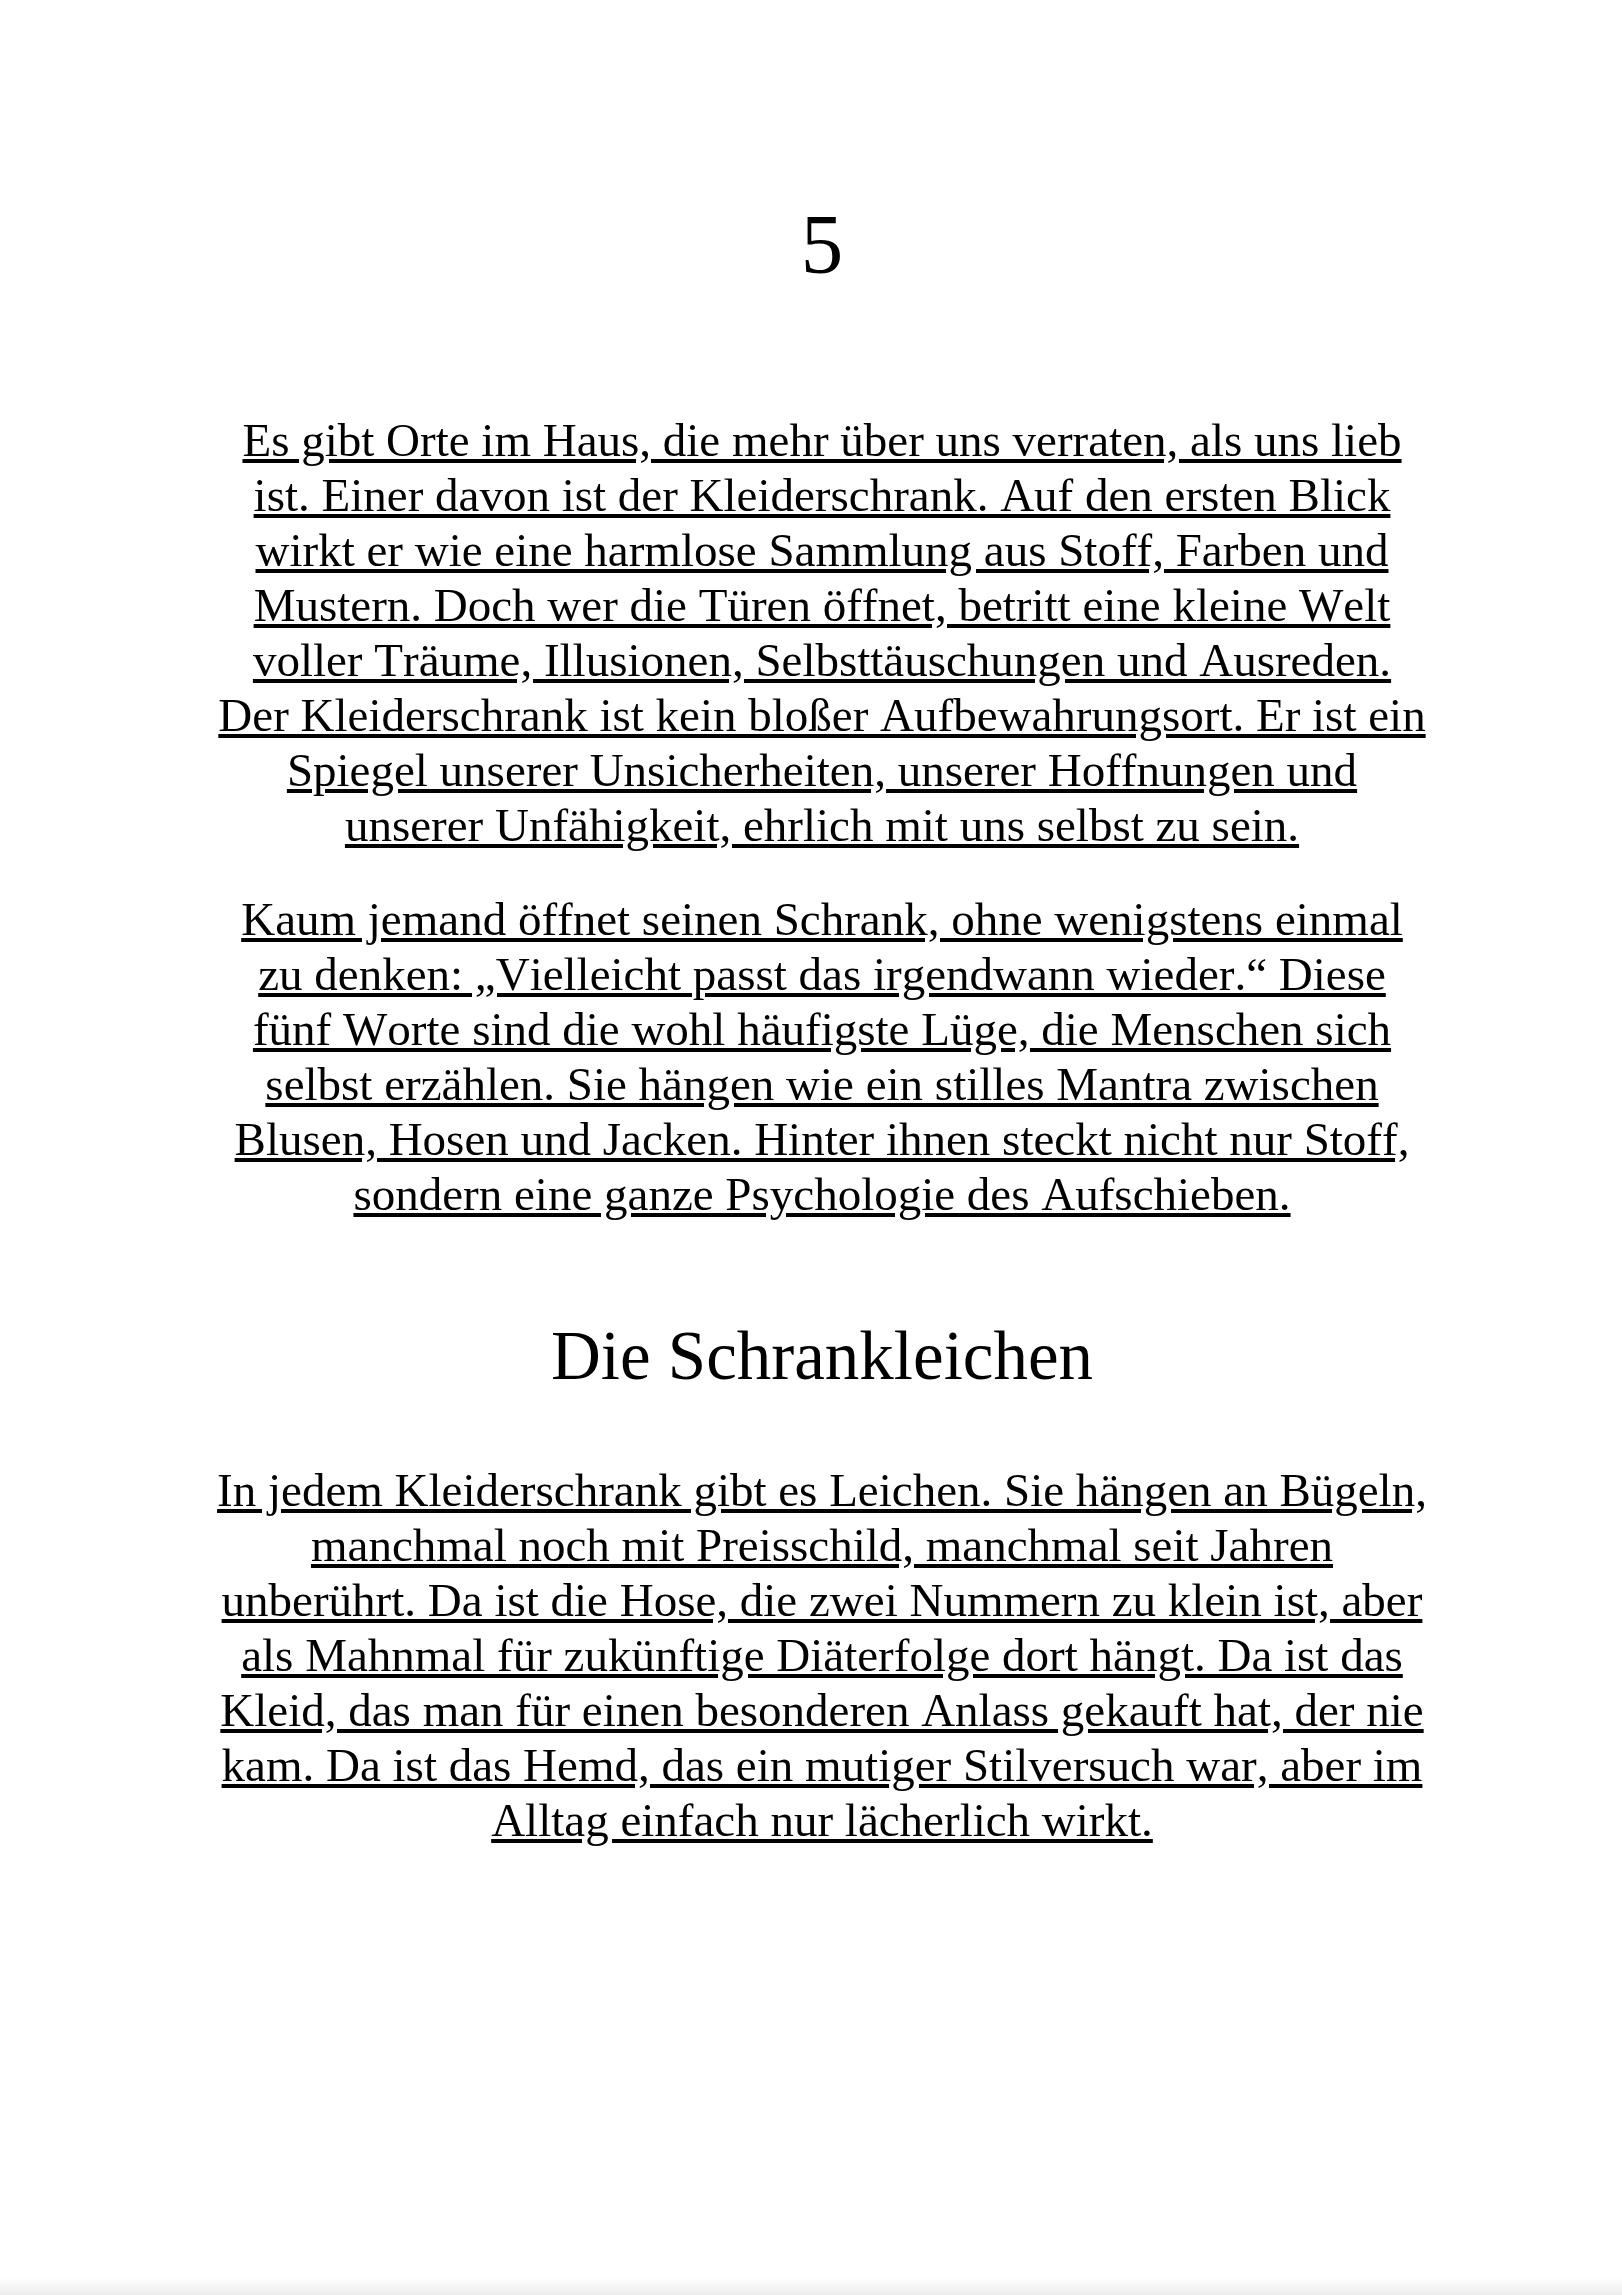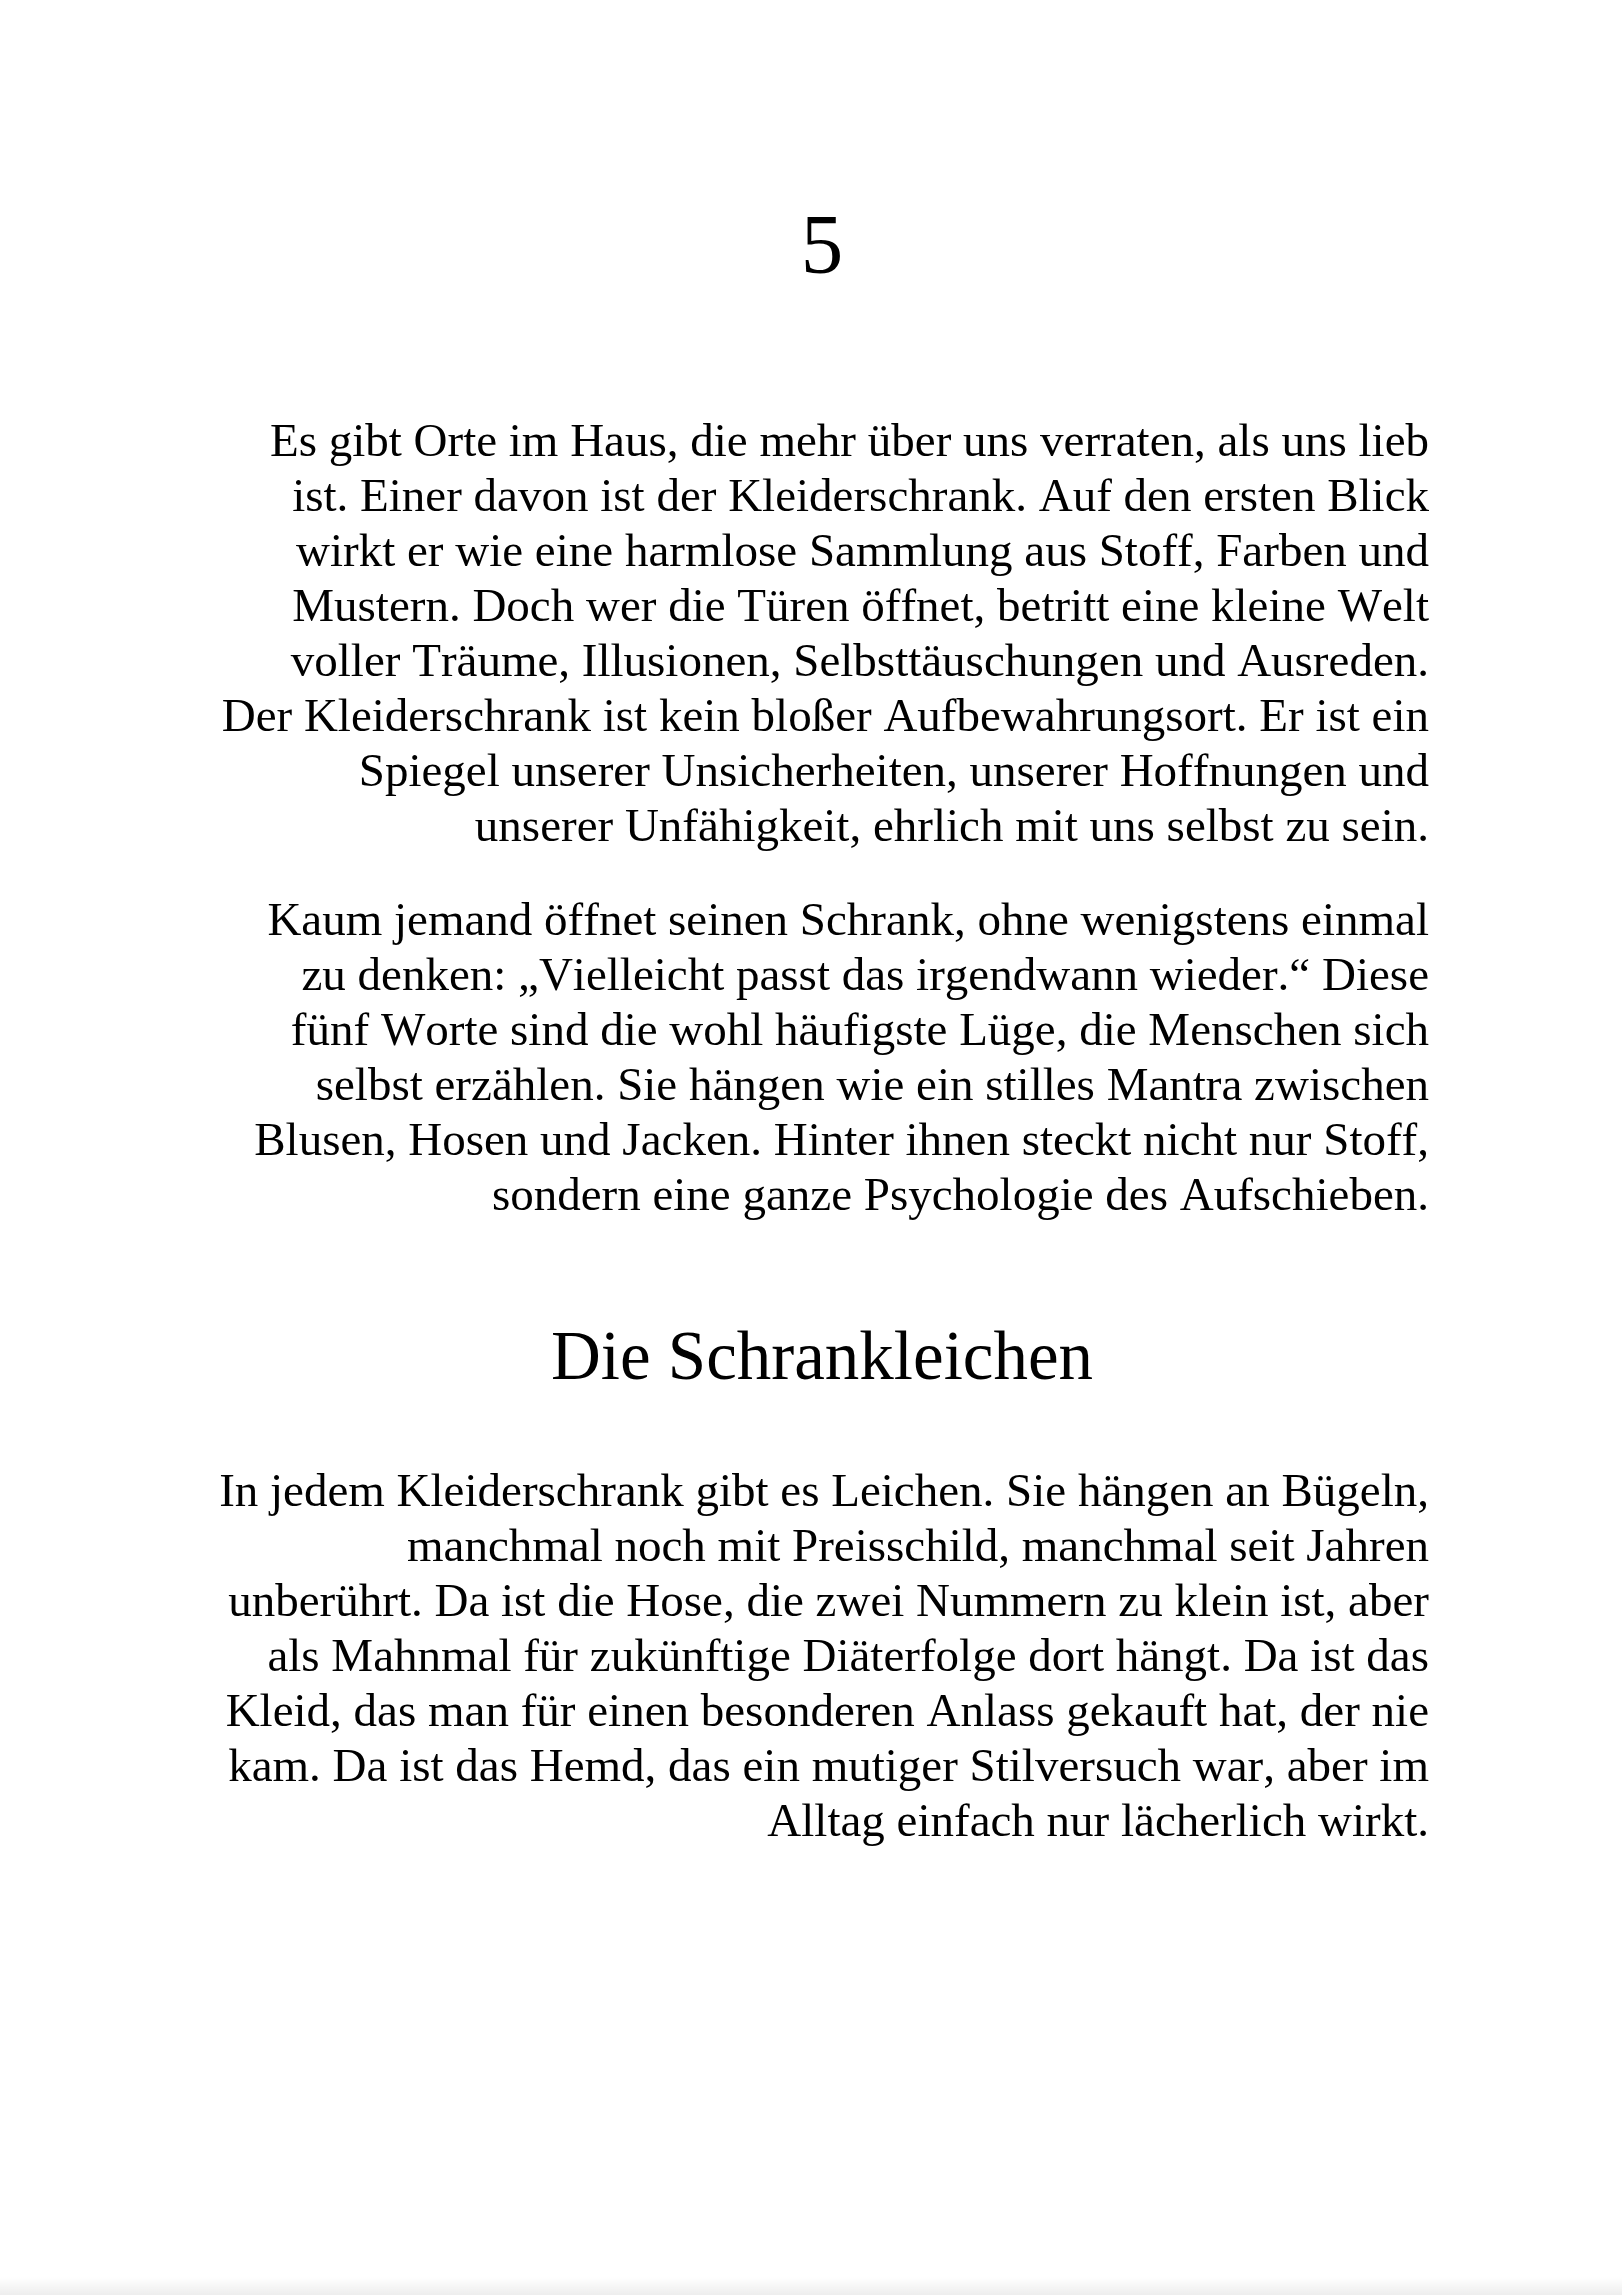--- a/index.html
+++ b/index.html
@@ -33,23 +33,24 @@
   .chapter-title {
     font-size: 85px;
     line-height: 102px;
     text-align: center;
     font-weight: normal;
     margin: 27px 0 0 0;
   }
   .body-par {
     font-size: 47px;
     line-height: 55px;
-    text-align: right;
+    text-align: center;
     margin: 39px 0 0 0;
     word-spacing: normal;
+    text-decoration: underline;
   }
   .body-par.first-after-title {
     margin-top: 118px;
   }
   .section-heading {
     font-size: 69px;
     line-height: 82px;
     font-weight: normal;
     text-align: center;
     margin: 93px 0 66px 0;

